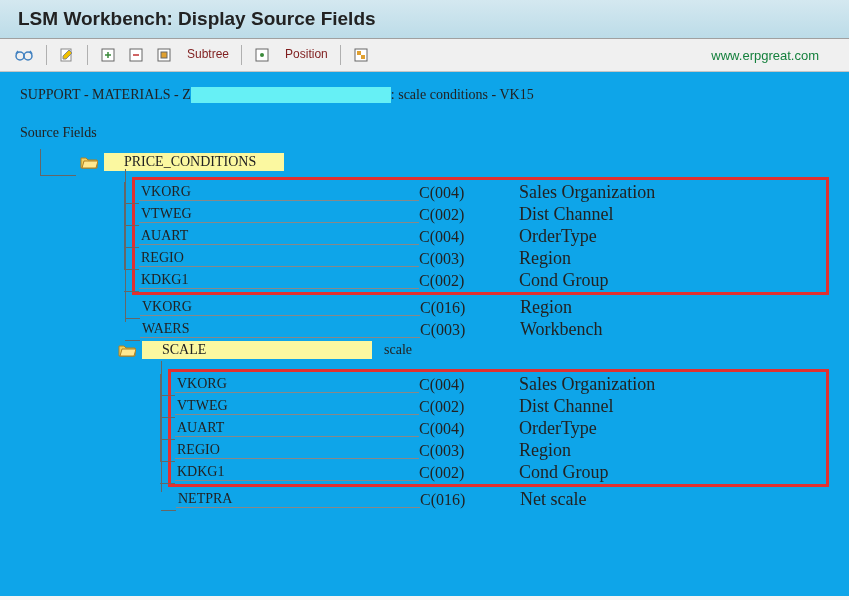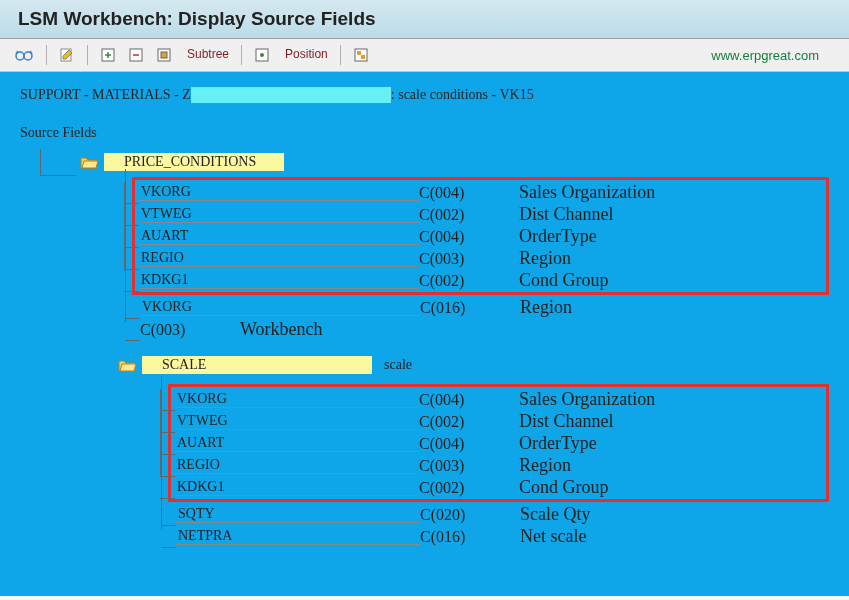--- a/index.html
+++ b/index.html
@@ -266,26 +266,27 @@
             </div>
         </div>
         <div class="field-row">
             <span class="field-connector"></span>
             <span class="field-name">VKORG</span>
             <span class="field-type">C(016)</span>
             <span class="field-desc">Region</span>
           </div>
         <div class="field-row">
             <span class="field-connector"></span>
+            <span class="field-name">WAERS</span>
             <span class="field-type">C(003)</span>
             <span class="field-desc">Workbench</span>
           </div>
       </div>
 
-      <div class="folder-row" style="margin-left:78px; margin-top:15px;align-items:center;">
+      <div class="folder-row" style="margin-left:78px; margin-top:0;align-items:center;">
         <svg class="folder-icon" viewBox="0 0 18 14">
             <path d="M1 3 L1 13 L17 13 L17 5 L8 5 L6 3 Z" fill="#f0d060" stroke="#b08020"></path>
             <path d="M2 13 L4 6 L18 6 L16 13 Z" fill="#ffe890" stroke="#b08020"></path>
           </svg>
         <span class="folder-name scale">SCALE</span>
         <span class="folder-desc" style="margin-left:12px;">scale</span>
       </div>
 
       <div class="fields-block" style="margin-left:136px;">
         <div class="redbox" style="margin-top:10px;">
@@ -315,26 +316,20 @@
             </div>
           <div class="field-row">
               <span class="field-connector"></span>
               <span class="field-name" style="width:244px;">KDKG1</span>
               <span class="field-type">C(002)</span>
               <span class="field-desc">Cond Group</span>
             </div>
         </div>
         <div class="field-row">
             <span class="field-connector"></span>
-            <span class="field-name" style="width:244px;">SQTY</span>
-            <span class="field-type">C(020)</span>
-            <span class="field-desc">Scale Qty</span>
-          </div>
-        <div class="field-row">
-            <span class="field-connector"></span>
             <span class="field-name" style="width:244px;">NETPRA</span>
             <span class="field-type">C(016)</span>
             <span class="field-desc">Net scale</span>
           </div>
       </div>
 
     </div>
   </div>
 </div>
 

